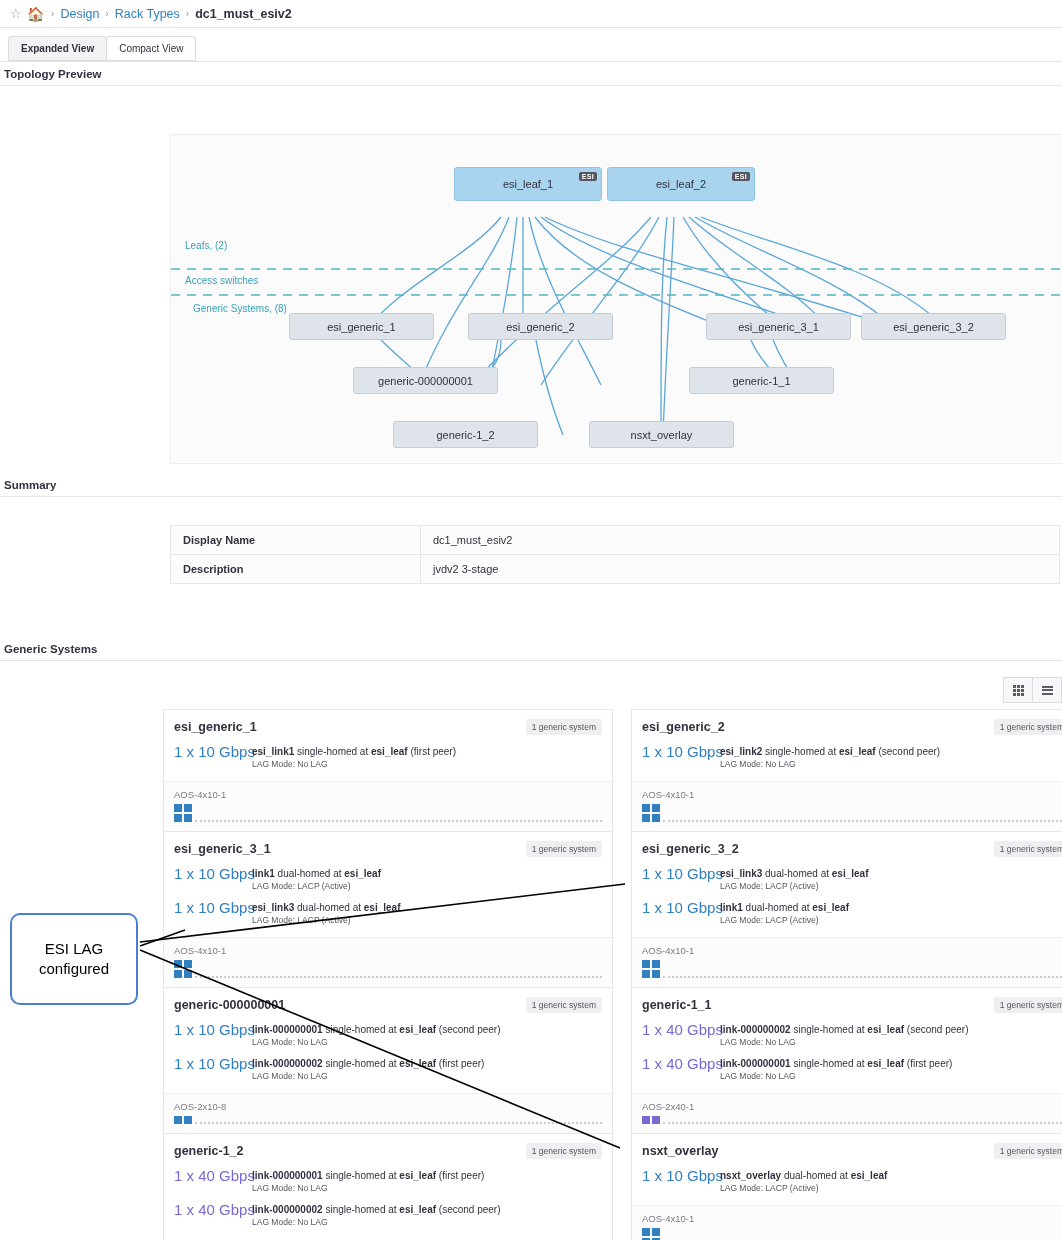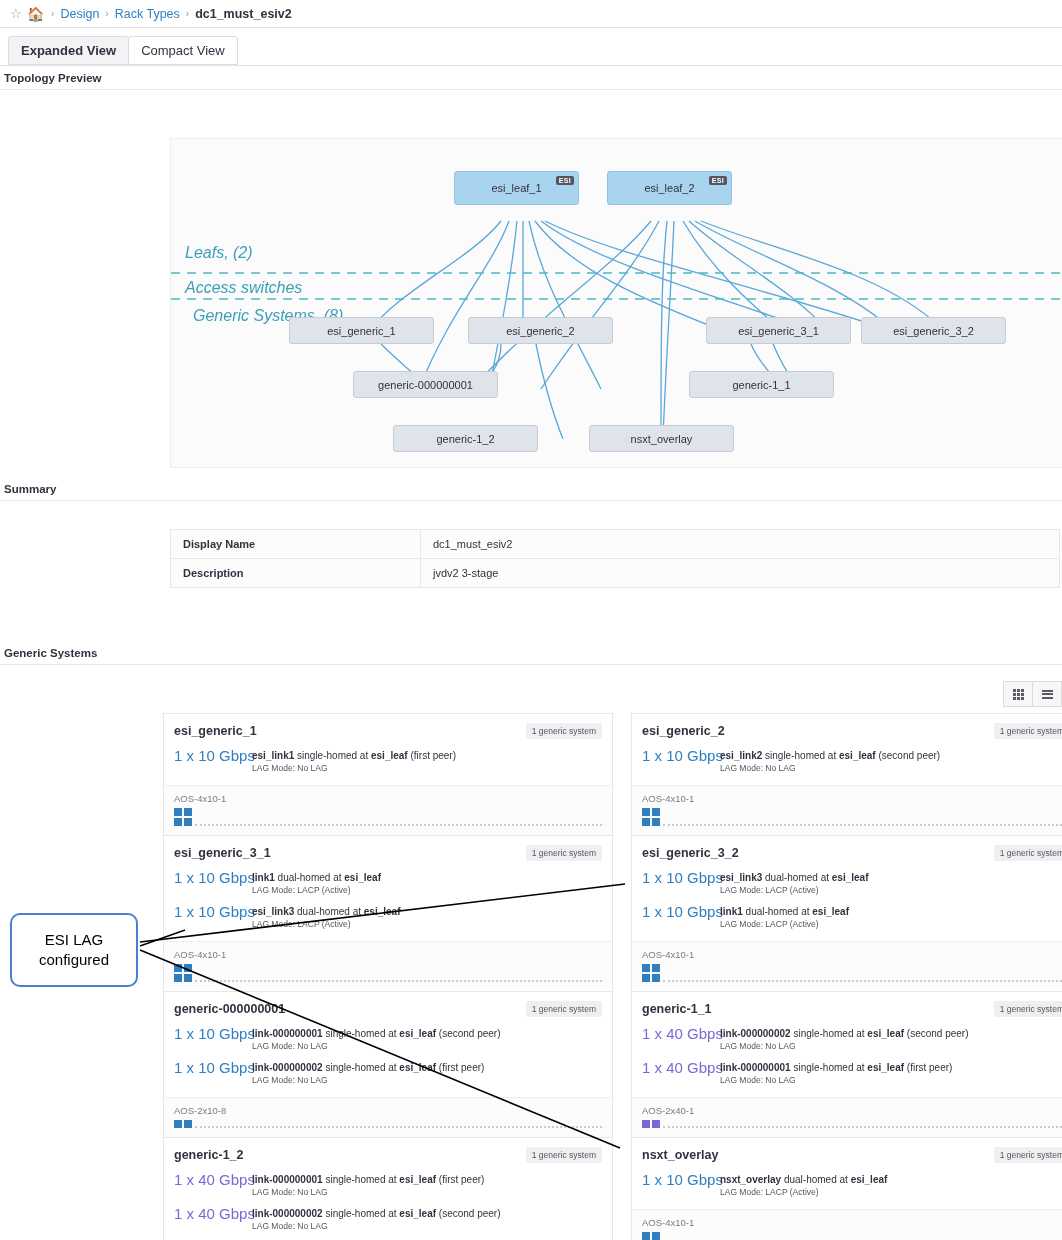--- a/index.html
+++ b/index.html
@@ -19,49 +19,49 @@
   .star-icon{ color:#9a9aa4; font-size:13px; line-height:1; }
   .home-icon{ color:#2f7fc1; font-size:14px; line-height:1; }
   .bc-sep{ color:#9a9aa4; font-size:10px; }
   .bc-link{ color:#2f7fc1; font-size:12.5px; text-decoration:none; }
   .bc-current{ color:#32313f; font-weight:bold; font-size:12.5px; }
 
   
   .viewtabs{ display:flex; padding:8px 8px 0 8px; background:#fff; }
   .viewtab{
     border:1px solid #dcdce0; background:#fff; color:#32313f;
-    font-size:13px; padding:6px 12px; cursor:pointer;
+    font-size:10px; padding:6px 12px; cursor:pointer;
     border-radius:3px 3px 0 0; margin-right:-1px;
   }
   .viewtab.active{ background:#f3f3f5; font-weight:bold; }
   .tabs-underline{ height:1px; background:#e3e3e6; margin-top:0; }
 
   
   .section-head{
     font-size:11.5px; font-weight:bold; color:#32313f;
     padding:6px 10px 5px 4px; border-bottom:1px solid #e7e7ea;
     background:#fff;
   }
 
   
   .topo-wrap{ position:relative; height:387px; background:#fff; }
   .topo-canvas{
     position:absolute; left:170px; top:48px; width:1060px; height:330px;
     background:#fbfbfc; border:1px solid #ededf0; border-right:none;
   }
   .topo-svg{ position:absolute; left:0; top:0; }
   .layer-label{
-    position:absolute; color:#3a9fb7; font-size:16px; white-space:nowrap;font-style:italic;
+    position:absolute; color:#3a9fb7; font-size:10px; white-space:nowrap;
   }
   .node{
     position:absolute; display:flex; align-items:center; justify-content:center;
     font-size:11px; color:#32313f; border-radius:3px;
   }
   .node.leaf{
-    background:#a8d4ef; border:1px solid #8fc3e4; width:125px; height:34px;
+    background:#a8d4ef; border:1px solid #8fc3e4; width:148px; height:34px;
   }
   .node.generic{
     background:#dfe3ea; border:1px solid #c6ccd6; width:145px; height:27px;
   }
   .esi-badge{
     position:absolute; right:4px; top:4px;
     background:#55555f; color:#fff; font-size:7px; font-weight:bold;
     padding:1px 3px; border-radius:2px; letter-spacing:.3px;
   }
 
@@ -141,21 +141,21 @@
   .port-rail{
     height:8px; border-bottom:2px dotted #c9c9d1; flex:1; margin-left:1px;
   }
 
   
   .annot-layer{
     position:absolute; left:0; top:0; width:1062px; height:1240px;
     pointer-events:none; z-index:50;
   }
   .callout{
-    position:absolute; left:10px; top:913px; width:128px; height:74px;
+    position:absolute; left:10px; top:913px; width:128px; height:92px;
     border:2px solid #4a7fd0; border-radius:10px; background:#fff;
     display:flex; flex-direction:column; align-items:center; justify-content:center;
     font-size:15px; color:#000; line-height:1.35; text-align:center;
   }
 </style>
 </head>
 <body>
 
 <div class="breadcrumb-bar">
   <span class="star-icon">☆</span>

